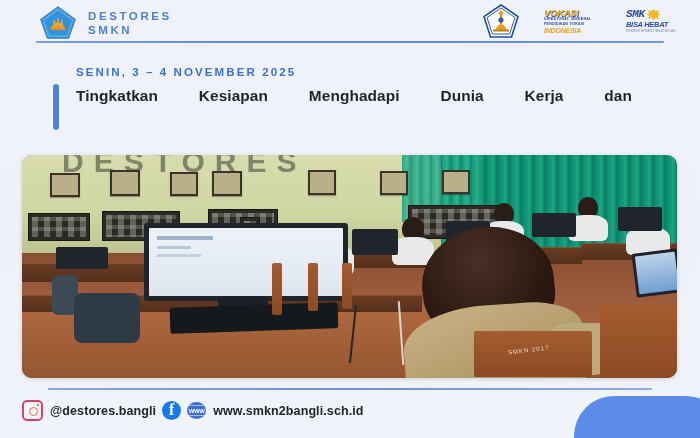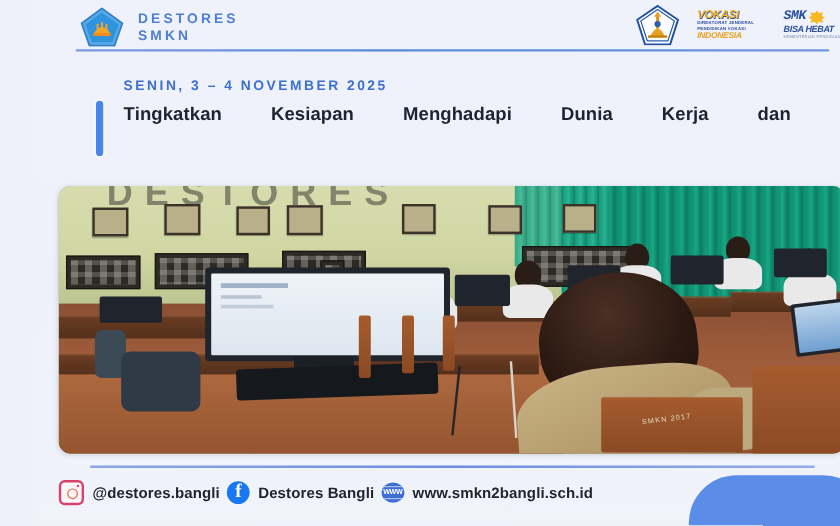--- a/index.html
+++ b/index.html
@@ -12,21 +12,20 @@
     background: #eef1f9;
     font-family: "Liberation Sans", sans-serif;
     overflow: hidden;
     position: relative;
   }
   .poster {
     position: absolute;
     inset: 0;
     background: linear-gradient(180deg, #eff2fa 0%, #eef1f9 55%, #f0f3fa 100%);
     overflow: hidden;
-    margin-left: 27px;
   }
 
   
   .header {
     position: absolute;
     left: 0; top: 0;
     width: 700px; height: 44px;
   }
   .brand {
     position: absolute;
@@ -47,21 +46,21 @@
     line-height: 14px;
     padding-top: 1px;
   }
   .brand-text div { white-space: nowrap; }
 
   .right-logos {
     position: absolute;
     right: 14px; top: 4px;
     display: flex;
     align-items: center;
-    gap: 14px;
+    gap: 24px;
   }
   .logo-bali { width: 38px; height: 34px; position: relative; }
   .logo-vokasi {
     width: 58px; height: 26px;
     position: relative;
     display: flex;
     flex-direction: column;
     justify-content: center;
   }
   .vok-top {
@@ -521,21 +520,20 @@
 
   <div class="footer">
 
     <div class="f-item">
       <span class="ig-icon"></span>
       <span class="f-label">@destores.bangli</span>
     </div>
 
     <div class="f-item">
       <span class="fb-icon"></span>
-      <span class="f-label">Destores Bangli</span>
     </div>
 
     <div class="f-item">
       <span class="www-icon">
         <span>WWW</span>
       </span>
       <span class="f-label">www.smkn2bangli.sch.id</span>
     </div>
 
   </div>

